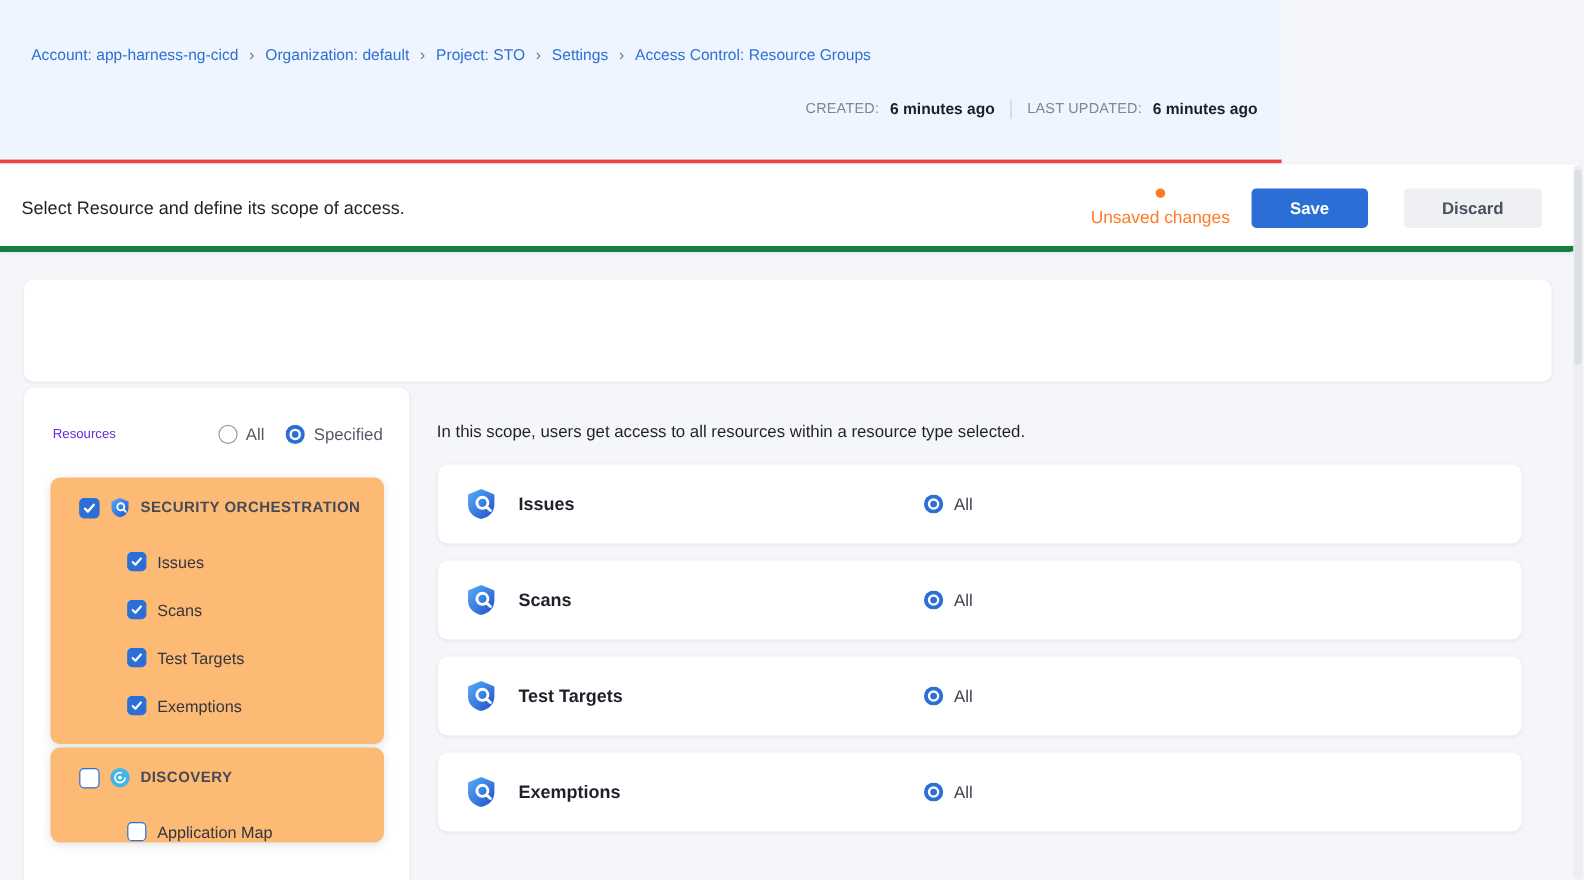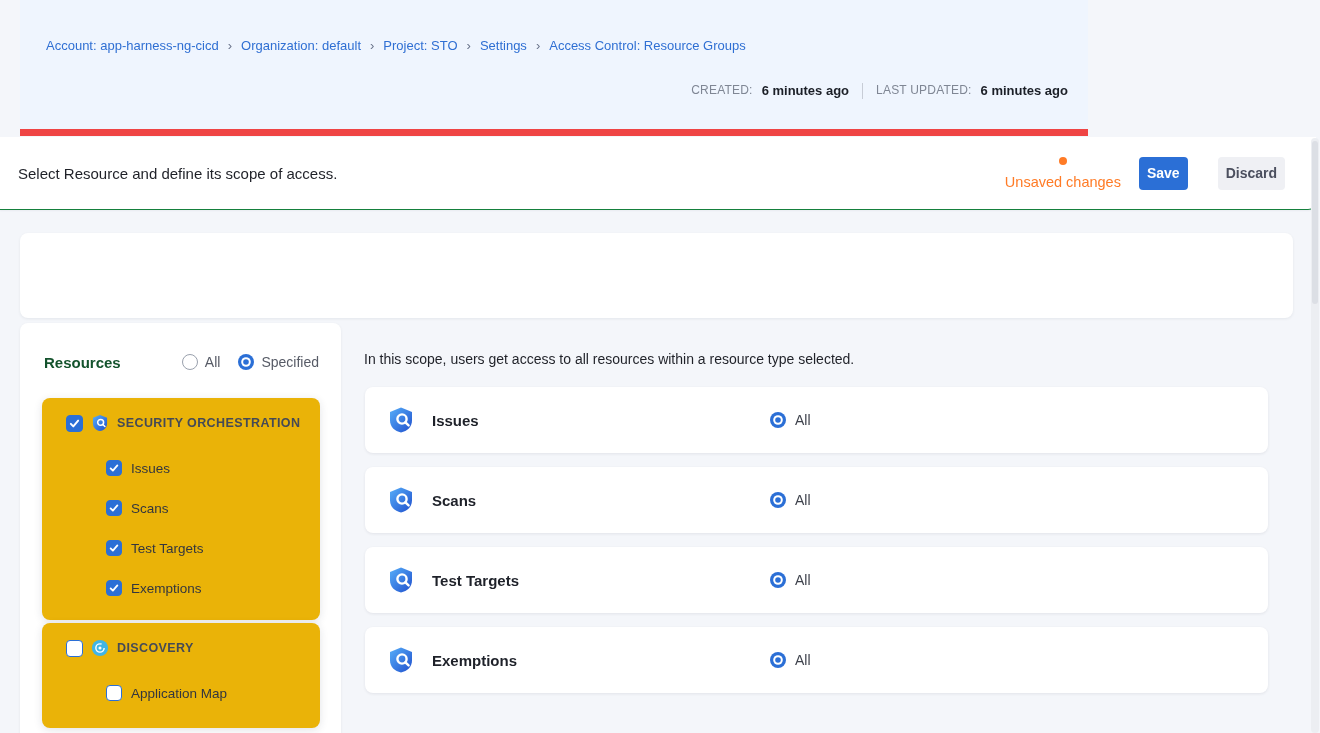--- a/index.html
+++ b/index.html
@@ -1,75 +1,75 @@
 <!DOCTYPE html>
 <html><head>
 <meta charset="utf-8">
 <style>
   * { margin:0; padding:0; box-sizing:border-box; }
   html,body { width:1320px; height:733px; overflow:hidden;
     font-family:"Liberation Sans", sans-serif; background:#f4f6fa; }
 
   
   .page-header { position:absolute; top:0; left:0; width:1068px; height:136px;
-    background:#eff5fe; border-bottom:7px solid #ef4444;margin-left:20px; }
+    background:#eff5fe; border-bottom:3px solid #ef4444; }
   .breadcrumb { position:absolute; left:26px; top:38px; display:flex; align-items:center; gap:9px;
     font-size:13px; }
   .breadcrumb a { color:#2f6fd3; text-decoration:none; cursor:pointer; }
   .crumb-sep { color:#69738a; font-size:13px; }
   .page-title { position:absolute; left:33px; top:76px; font-size:18.5px; font-weight:600; color:#1b1f27; }
   .header-meta { position:absolute; right:20px; top:83px; display:flex; align-items:flex-start; gap:9px; }
   .meta-label { font-size:12px; color:#7f8694; letter-spacing:.2px; }
   .meta-value { font-size:13px; font-weight:700; color:#1b1f27; }
   .meta-divider { width:1px; height:16px; background:#c7ccd6; margin:0 4px; }
 
   
   .toolbar { position:absolute; top:137px; left:0; width:1316px; height:73px;
-    background:#ffffff; border-bottom:1px solid #15803d; border-radius:0 0 8px 0;
+    background:#ffffff; border-bottom:5px solid #15803d; border-radius:0 0 8px 0;
     box-shadow:0 1px 2px rgba(40,48,70,.05); }
   .toolbar-desc { position:absolute; left:18px; top:0; height:72px; display:flex; align-items:center;
     font-size:15px; color:#1f2128; }
   .toolbar-actions { position:absolute; right:31px; top:0; height:72px; display:flex; align-items:center; gap:18px; }
   .unsaved { display:flex; align-items:center; gap:9px;flex-direction:column; }
   .unsaved-dot { width:8px; height:8px; border-radius:50%; background:#ff7b26; }
   .unsaved-text { font-size:14.5px; color:#ff7b26; }
-  .btn { border:none; border-radius:4px; height:33px; padding:0 8px; font-size:14px; font-weight:700;
+  .btn { border:none; border-radius:4px; height:33px; padding:0 32px; font-size:14px; font-weight:700;
     font-family:"Liberation Sans", sans-serif; cursor:pointer; }
   .btn-save { background:#2b6fd6; color:#ffffff; }
   .btn-discard { background:#eff0f4; color:#4b4f5e; margin-left:12px; }
 
   
   .scope-card { position:absolute; left:20px; top:233px; width:1273px; height:85px;
     background:#fff; border-radius:8px; box-shadow:0 1px 3px rgba(40,48,70,.08); }
   .scope-label { position:absolute; left:21px; top:0; height:85px; display:flex; align-items:center;
     font-size:15.5px; font-weight:700; color:#1b1f27; }
   .scope-select { position:absolute; left:156px; top:23px; width:130px; height:37px;
     background:#fff; border:1px solid #d5dae2; border-radius:6px; display:flex; align-items:center;
     padding:0 12px; justify-content:space-between; cursor:pointer; }
   .scope-select-value { font-size:13px; color:#1f2128; }
 
   
   .resources-panel { position:absolute; left:20px; top:323px; width:321px; height:480px;
     background:#fff; border-radius:8px; box-shadow:0 1px 3px rgba(40,48,70,.08); }
   .resources-header { position:absolute; left:24px; right:22px; top:24px; height:30px;
     display:flex; align-items:center; justify-content:space-between; }
-  .resources-title { font-size:15px; font-weight:700; color:#14532d; }
+  .resources-title { font-size:11px; font-weight:400; color:#6d28d9; }
   .radio-group { display:flex; align-items:center; gap:18px; }
   .radio-option { display:flex; align-items:center; gap:7px; cursor:pointer; }
   .radio-option .opt-label { font-size:14px; color:#575b66; }
   .radio { width:16px; height:16px; border-radius:50%; border:1.5px solid #9aa1ad; background:#fff;
     display:inline-flex; align-items:center; justify-content:center; }
   .radio svg { display:none; }
   .radio.checked { border:none; }
   .radio.checked svg { display:block; }
 
-  .group-card { position:absolute; left:22px; width:278px; background:#eab308; border-radius:8px;
+  .group-card { position:absolute; left:22px; width:278px; background:#fdba74; border-radius:8px;
     box-shadow:0 2px 8px rgba(40,48,70,.13); }
   .group-card-1 { top:75px; height:222px; }
-  .group-card-2 { top:300px; height:105px; }
+  .group-card-2 { top:300px; height:79px; }
   .group-row { display:flex; align-items:center; gap:8px; padding-left:24px; }
   .group-row-head { height:50px; }
   .group-label { font-size:12.5px; font-weight:600; color:#454a56; letter-spacing:.4px; }
   .child-row { display:flex; align-items:center; gap:9px; padding-left:64px; height:40px; }
   .child-label { font-size:13.5px; color:#33363f; }
 
   .checkbox { width:16px; height:16px; border-radius:4px; border:1.5px solid #2b6fd6; background:#fff;
     display:inline-flex; align-items:center; justify-content:center; flex:0 0 auto; cursor:pointer; }
   .checkbox.lg { width:17px; height:17px; }
   .checkbox svg { display:none; }

